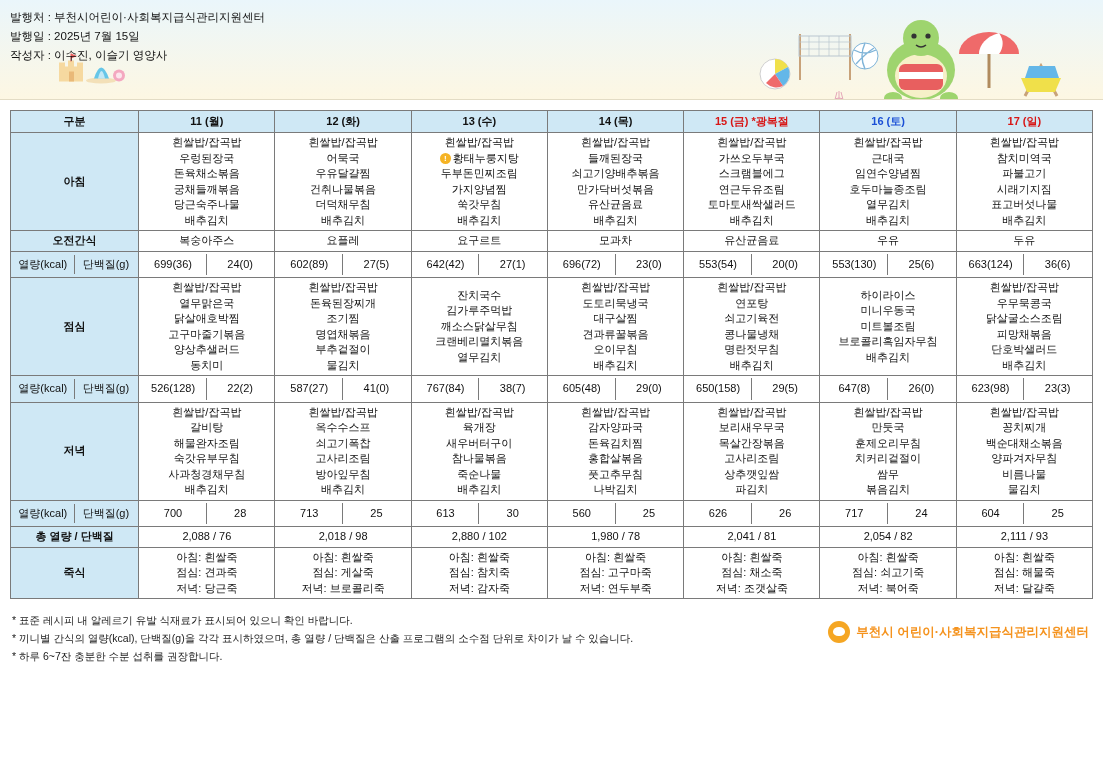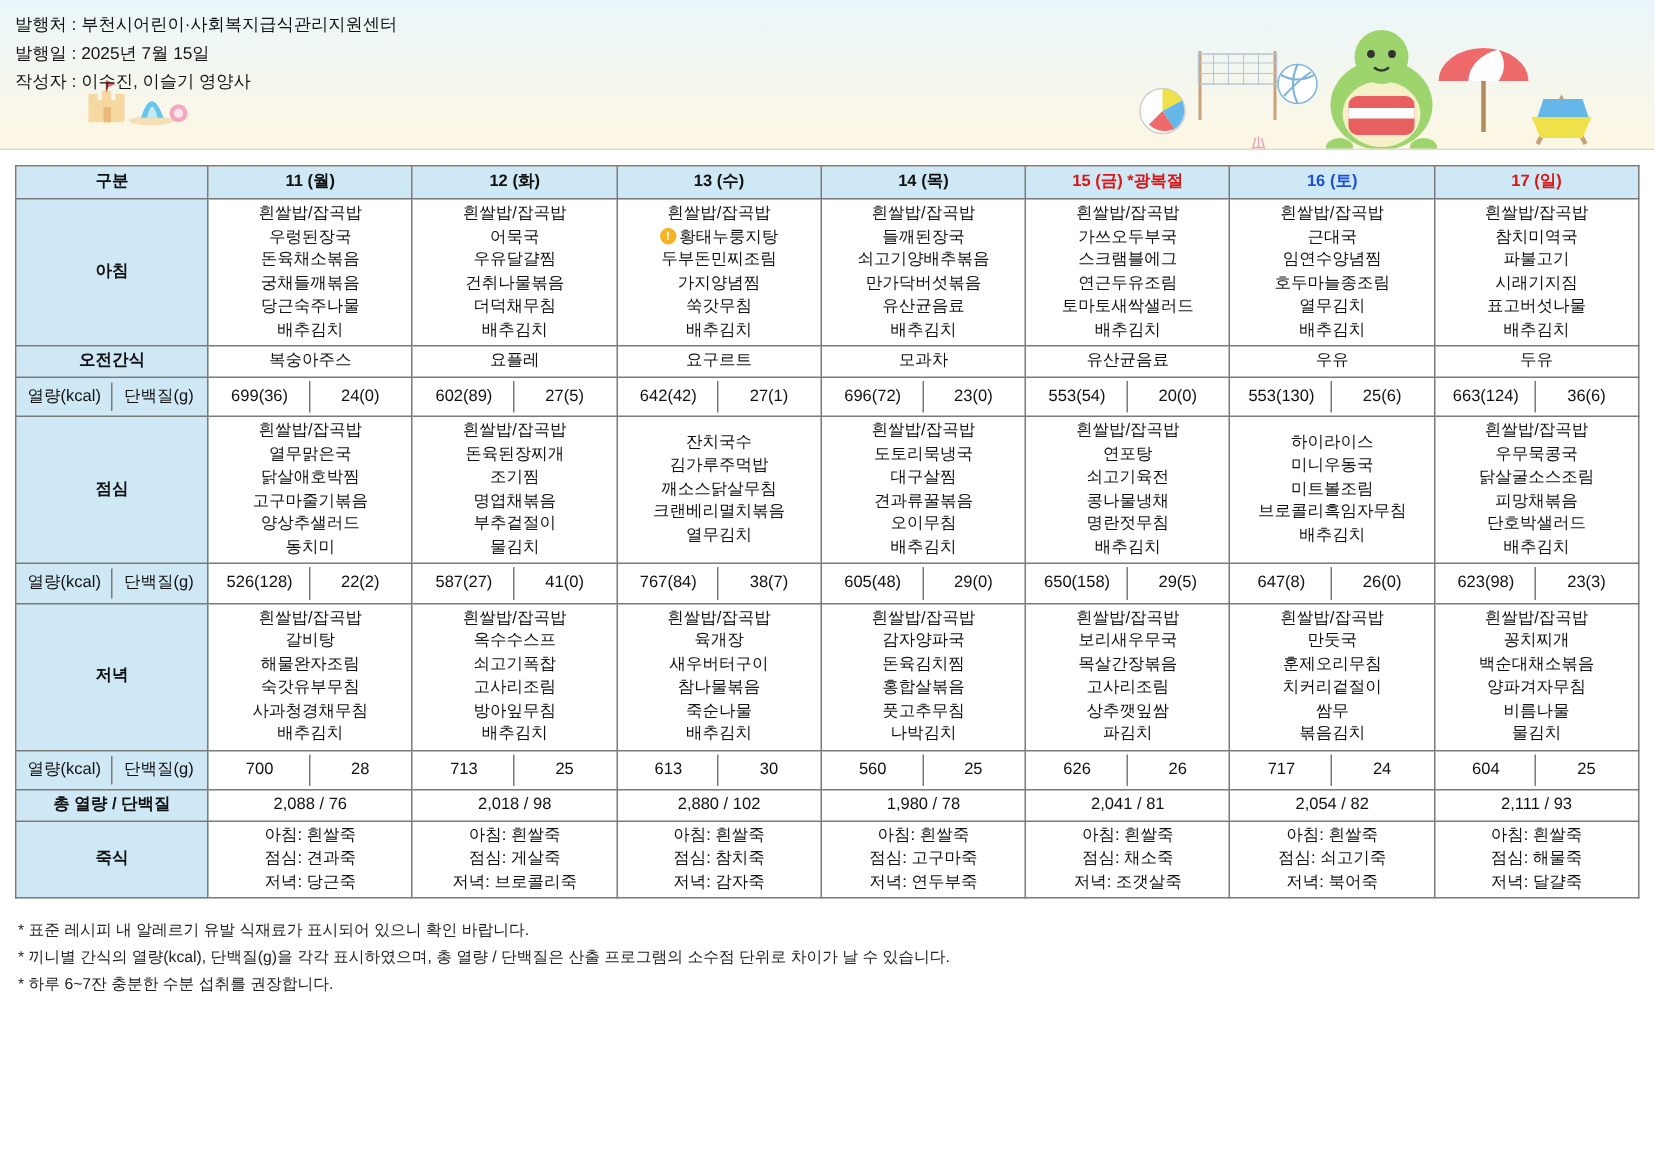--- a/index.html
+++ b/index.html
@@ -668,15 +668,19 @@
           </td>
         </tr>
       </tbody>
     </table>
   </div>
 
   <div class="footer">
     <div>* 표준 레시피 내 알레르기 유발 식재료가 표시되어 있으니 확인 바랍니다.</div>
     <div>* 끼니별 간식의 열량(kcal), 단백질(g)을 각각 표시하였으며, 총 열량 / 단백질은 산출 프로그램의 소수점 단위로 차이가 날 수 있습니다.</div>
     <div>* 하루 6~7잔 충분한 수분 섭취를 권장합니다.</div>
+    <div class="logo">
+      <span class="logo-mark"></span>
+      <span class="logo-text">부천시 어린이·사회복지급식관리지원센터</span>
+    </div>
   </div>
 
 </div>
 
 </body></html>

